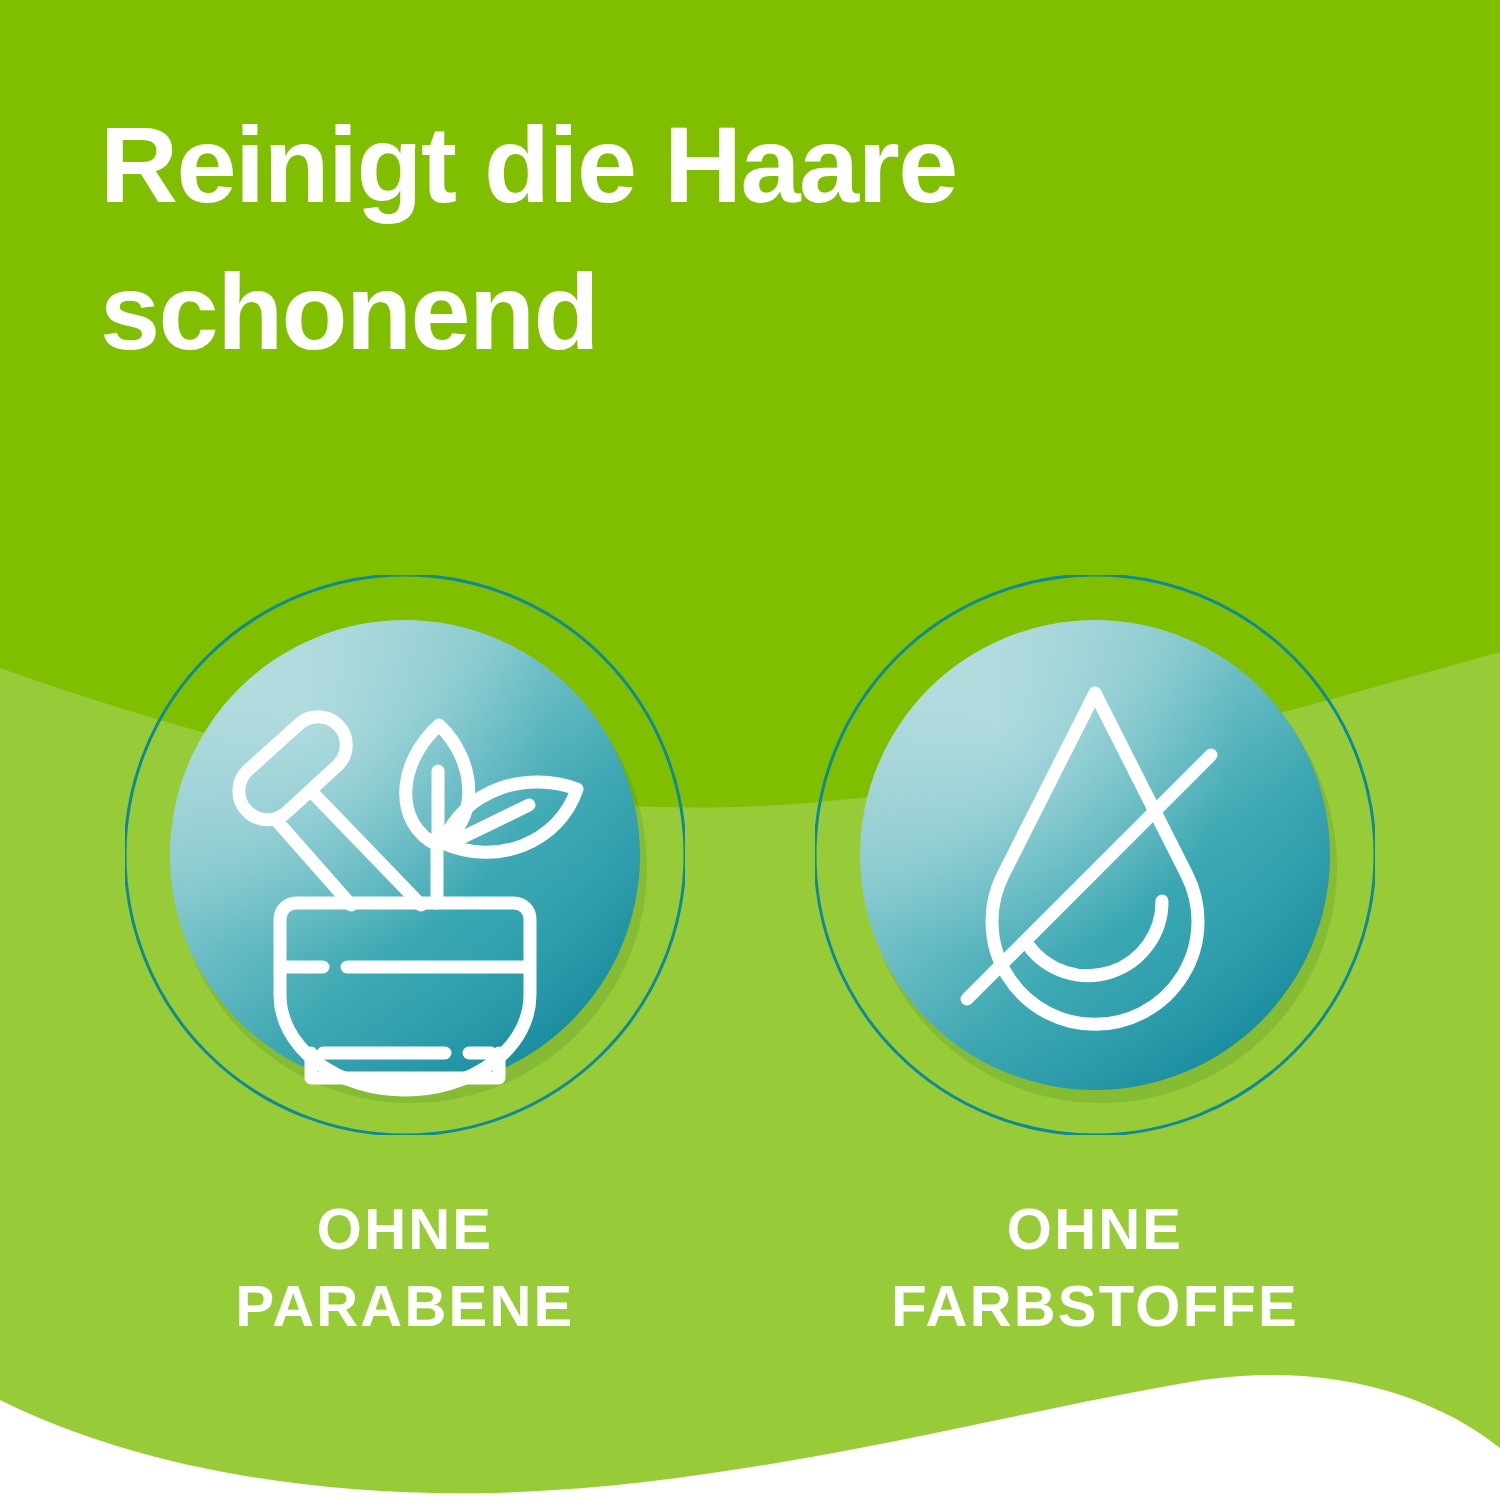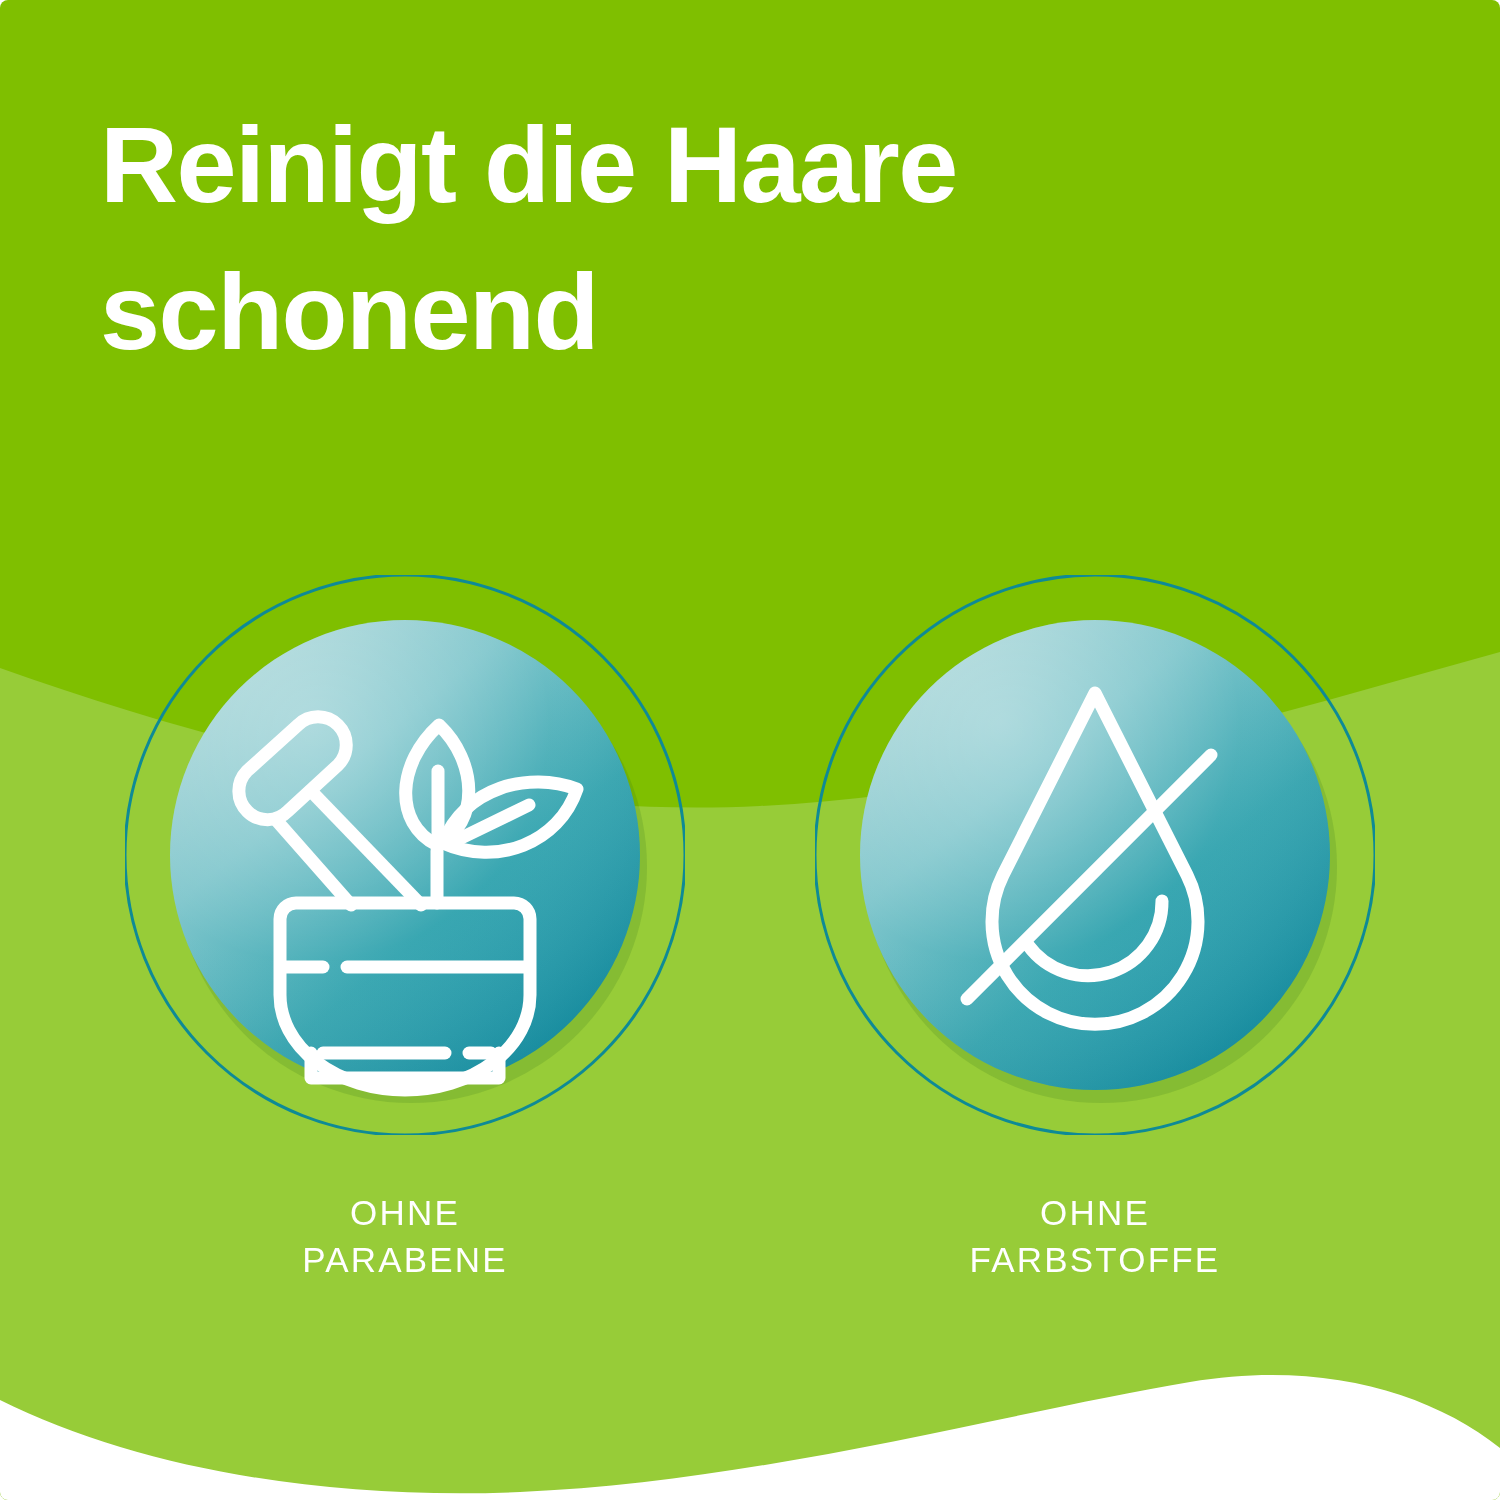--- a/index.html
+++ b/index.html
@@ -7,21 +7,20 @@
     padding: 0;
     background: #ffffff;
   }
   #stage {
     position: relative;
     width: 1500px;
     height: 1500px;
     overflow: hidden;
     background: #ffffff;
     font-family: "Liberation Sans", sans-serif;
-    border-radius: 8px;
   }
   #bg {
     position: absolute;
     inset: 0;
     width: 1500px;
     height: 1500px;
     display: block;
   }
   .headline {
     position: absolute;
@@ -54,22 +53,22 @@
     height: 560px;
   }
   .badge-label {
     position: absolute;
     top: 615px;
     left: 0;
     width: 560px;
     text-align: center;
     color: #ffffff;
     font-family: "Liberation Sans", sans-serif;
-    font-weight: normal;
-    font-size: 35px;
+    font-weight: bold;
+    font-size: 58px;
     line-height: 1.33;
     letter-spacing: 2.2px;
     white-space: pre-line;
   }
 </style>
 </head>
 <body>
 
 <div id="stage">
 

